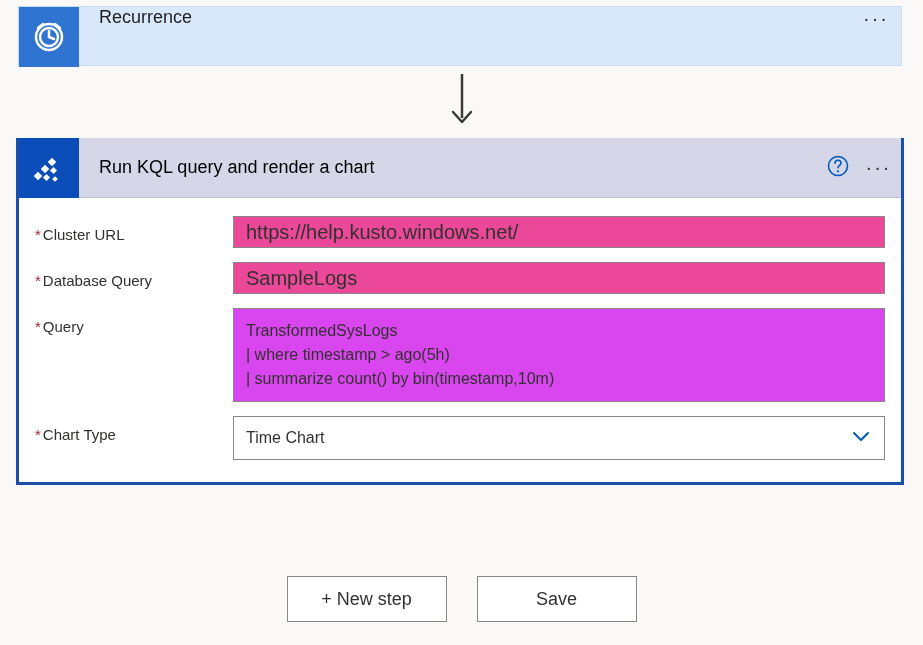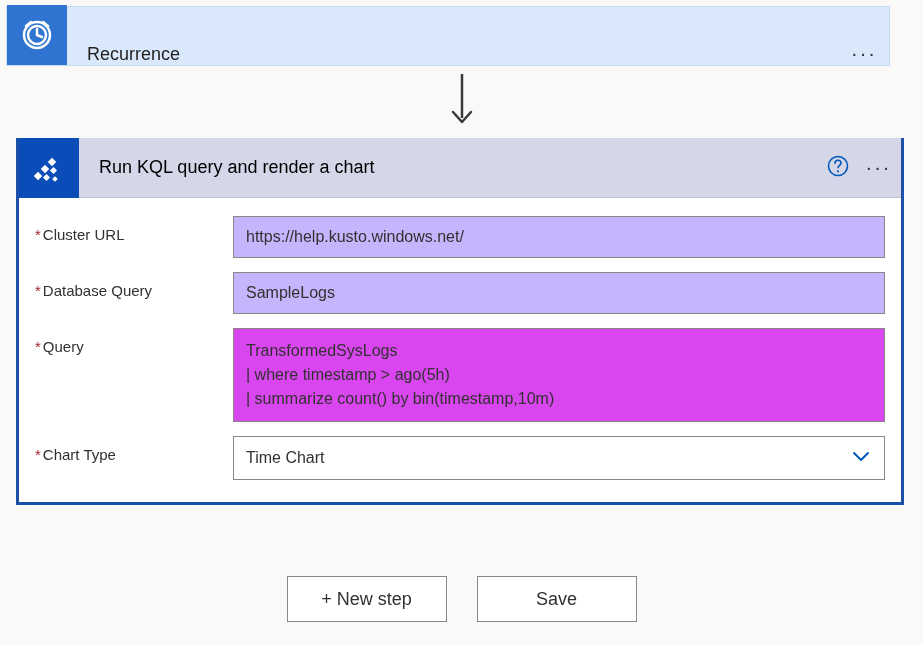--- a/index.html
+++ b/index.html
@@ -14,25 +14,25 @@
     width: 923px;
     height: 645px;
     position: relative;
     background: #faf9f8;
     overflow: hidden;
   }
 
   
   .card1 {
     position: absolute;
-    left: 6px; top: 6px;
+    left: 18px; top: 6px;
     width: 884px; height: 60px;
     background: #d9e8fb;
     border: 1px solid #c7dcf5;
-    display: flex; align-items: flex-end;
+    display: flex; align-items: flex-start;
   }
   .card1 .icon-box {
     width: 60px; height: 60px;
     background: #2f74d0;
     display: flex; align-items: center; justify-content: center;
     flex: 0 0 60px;
   }
   .card1 .title {
     flex: 1;
     padding-left: 20px;
@@ -109,26 +109,26 @@
     padding-top: 10px;
     font-size: 15px;
     color: #323130;
   }
   .field-label .ast { color: #a4262c; margin-right: 2px; }
   .field-control {
     flex: 1;
   }
   .textbox {
     width: 100%;
-    height: 42px;
+    height: 32px;
     border: 1px solid #8a8886;
     padding: 0 12px;
-    font-size: 16px;
-    color: #323130;
-    background: #c4b5fd;
+    font-size: 20px;
+    color: #323130;
+    background: #ec4899;
     display: flex; align-items: center;
   }
   .textarea {
     width: 100%;
     border: 1px solid #8a8886;
     padding: 10px 12px;
     font-size: 16px;
     line-height: 24px;
     color: #323130;
     background: #d946ef;

